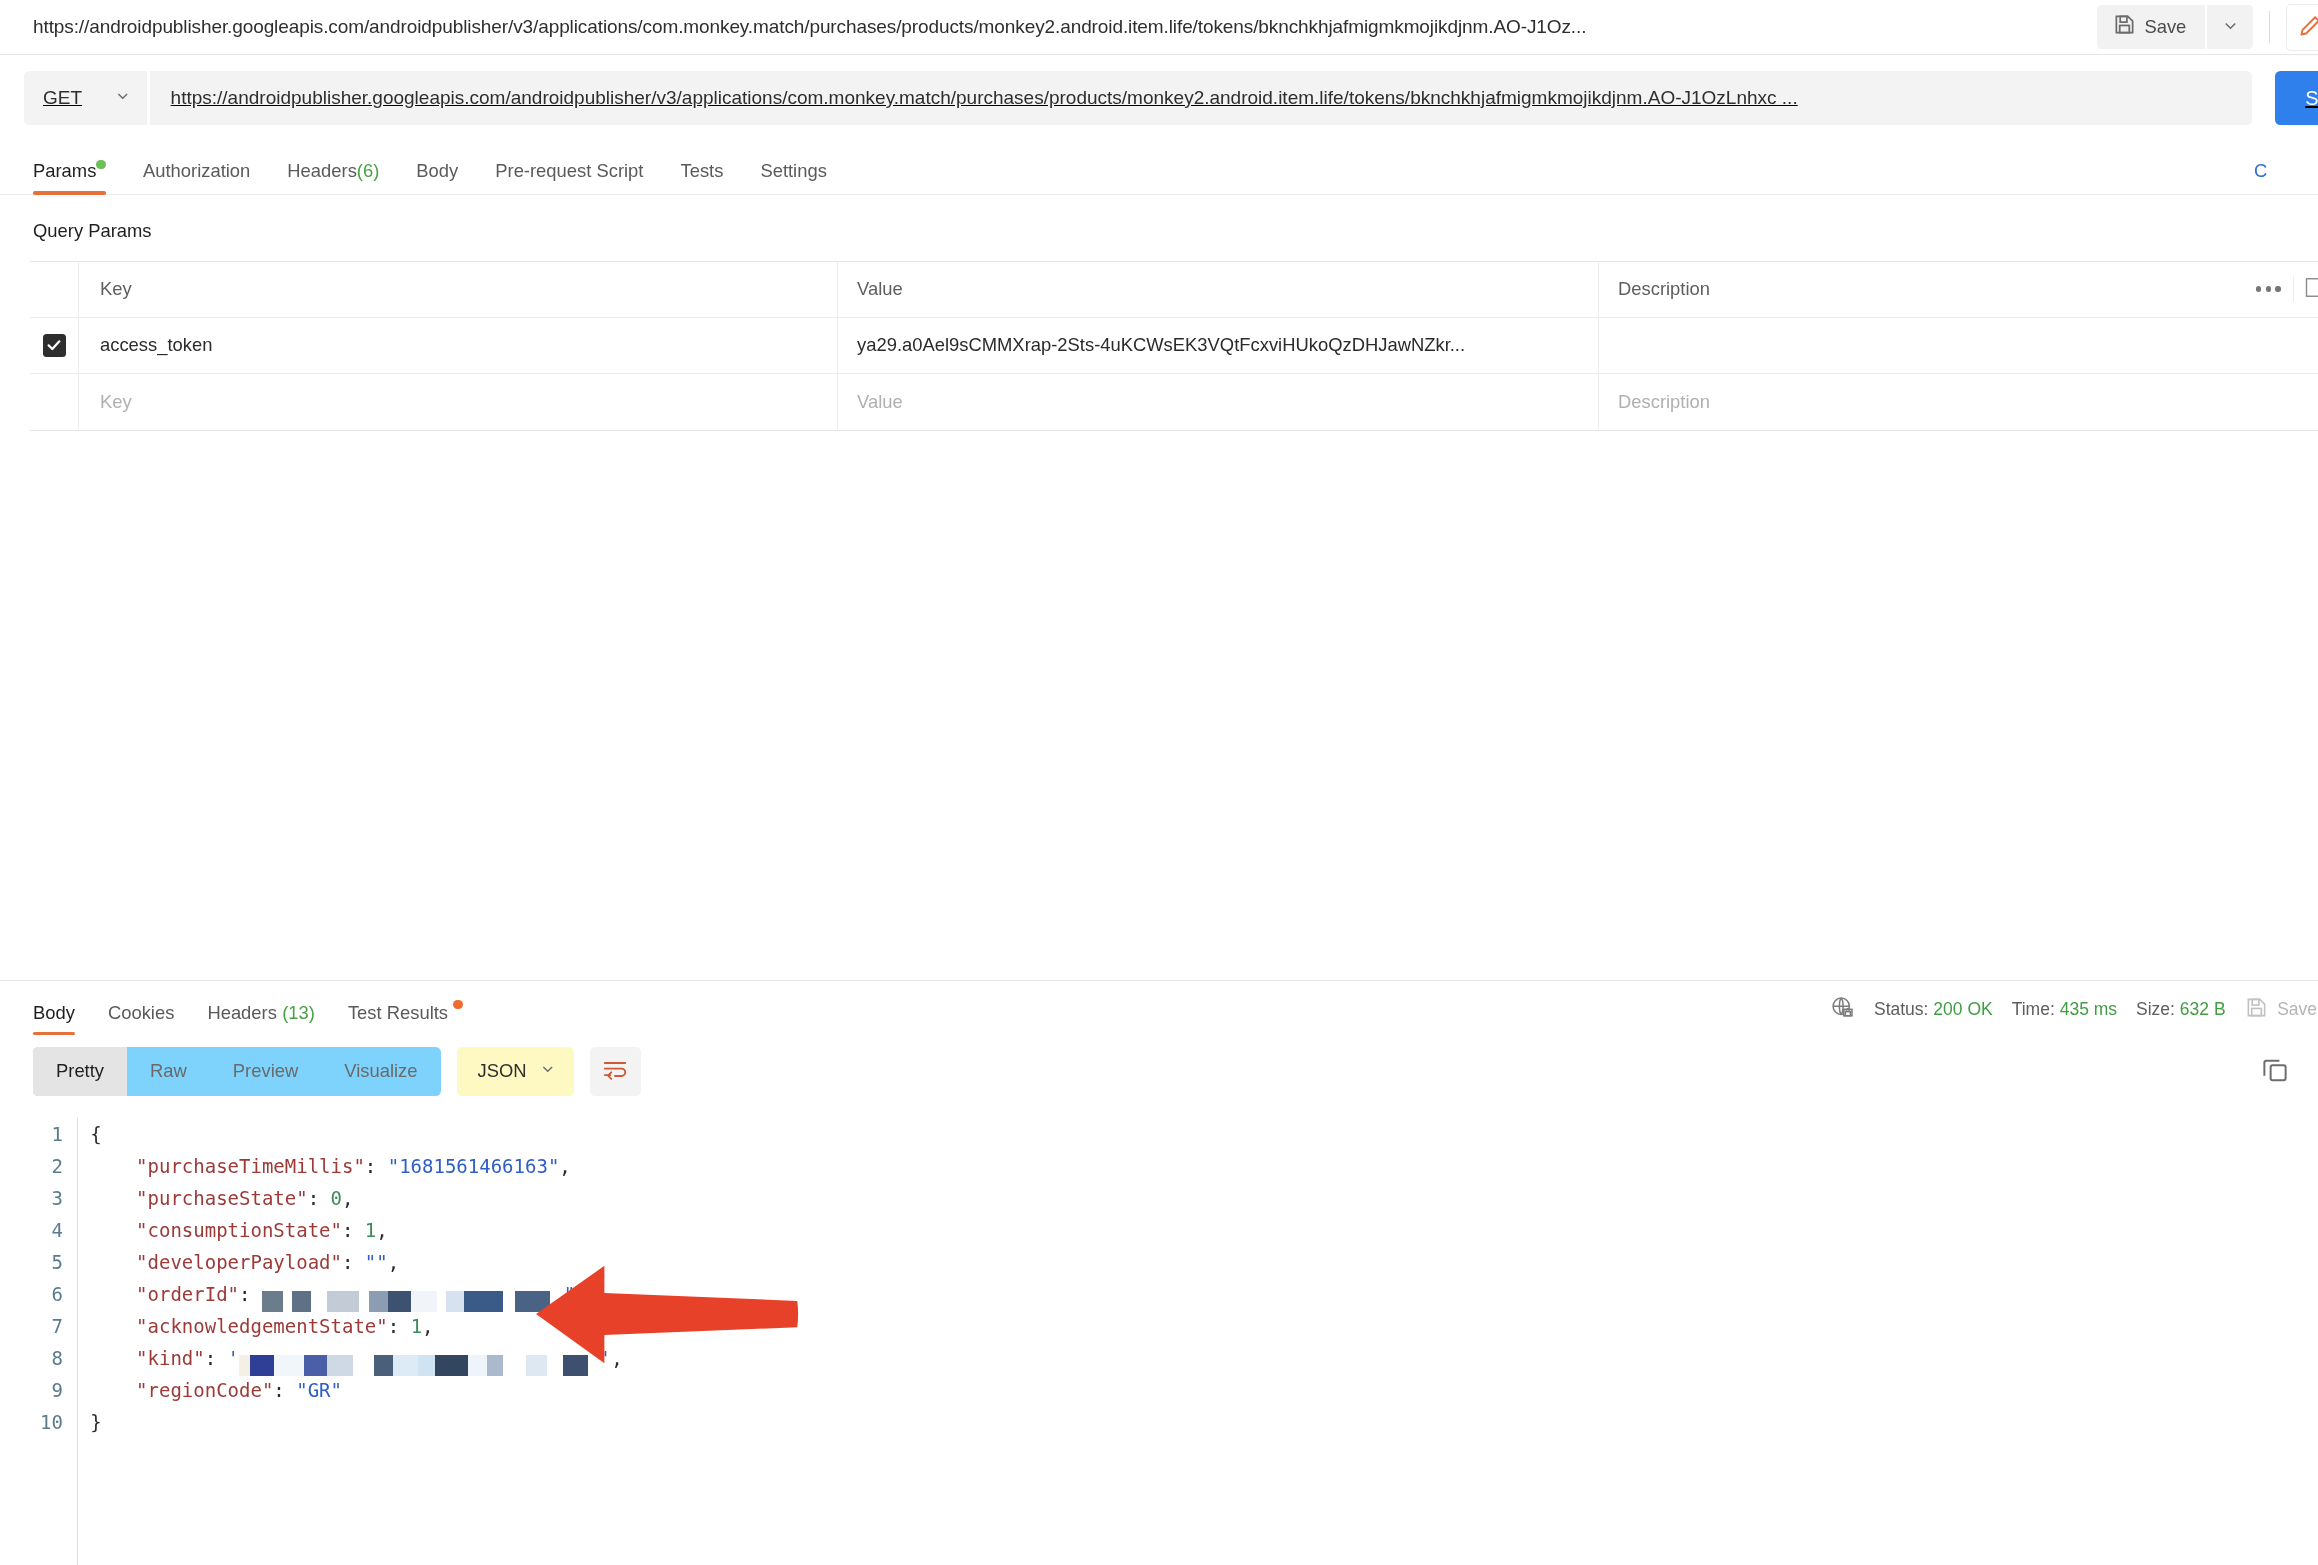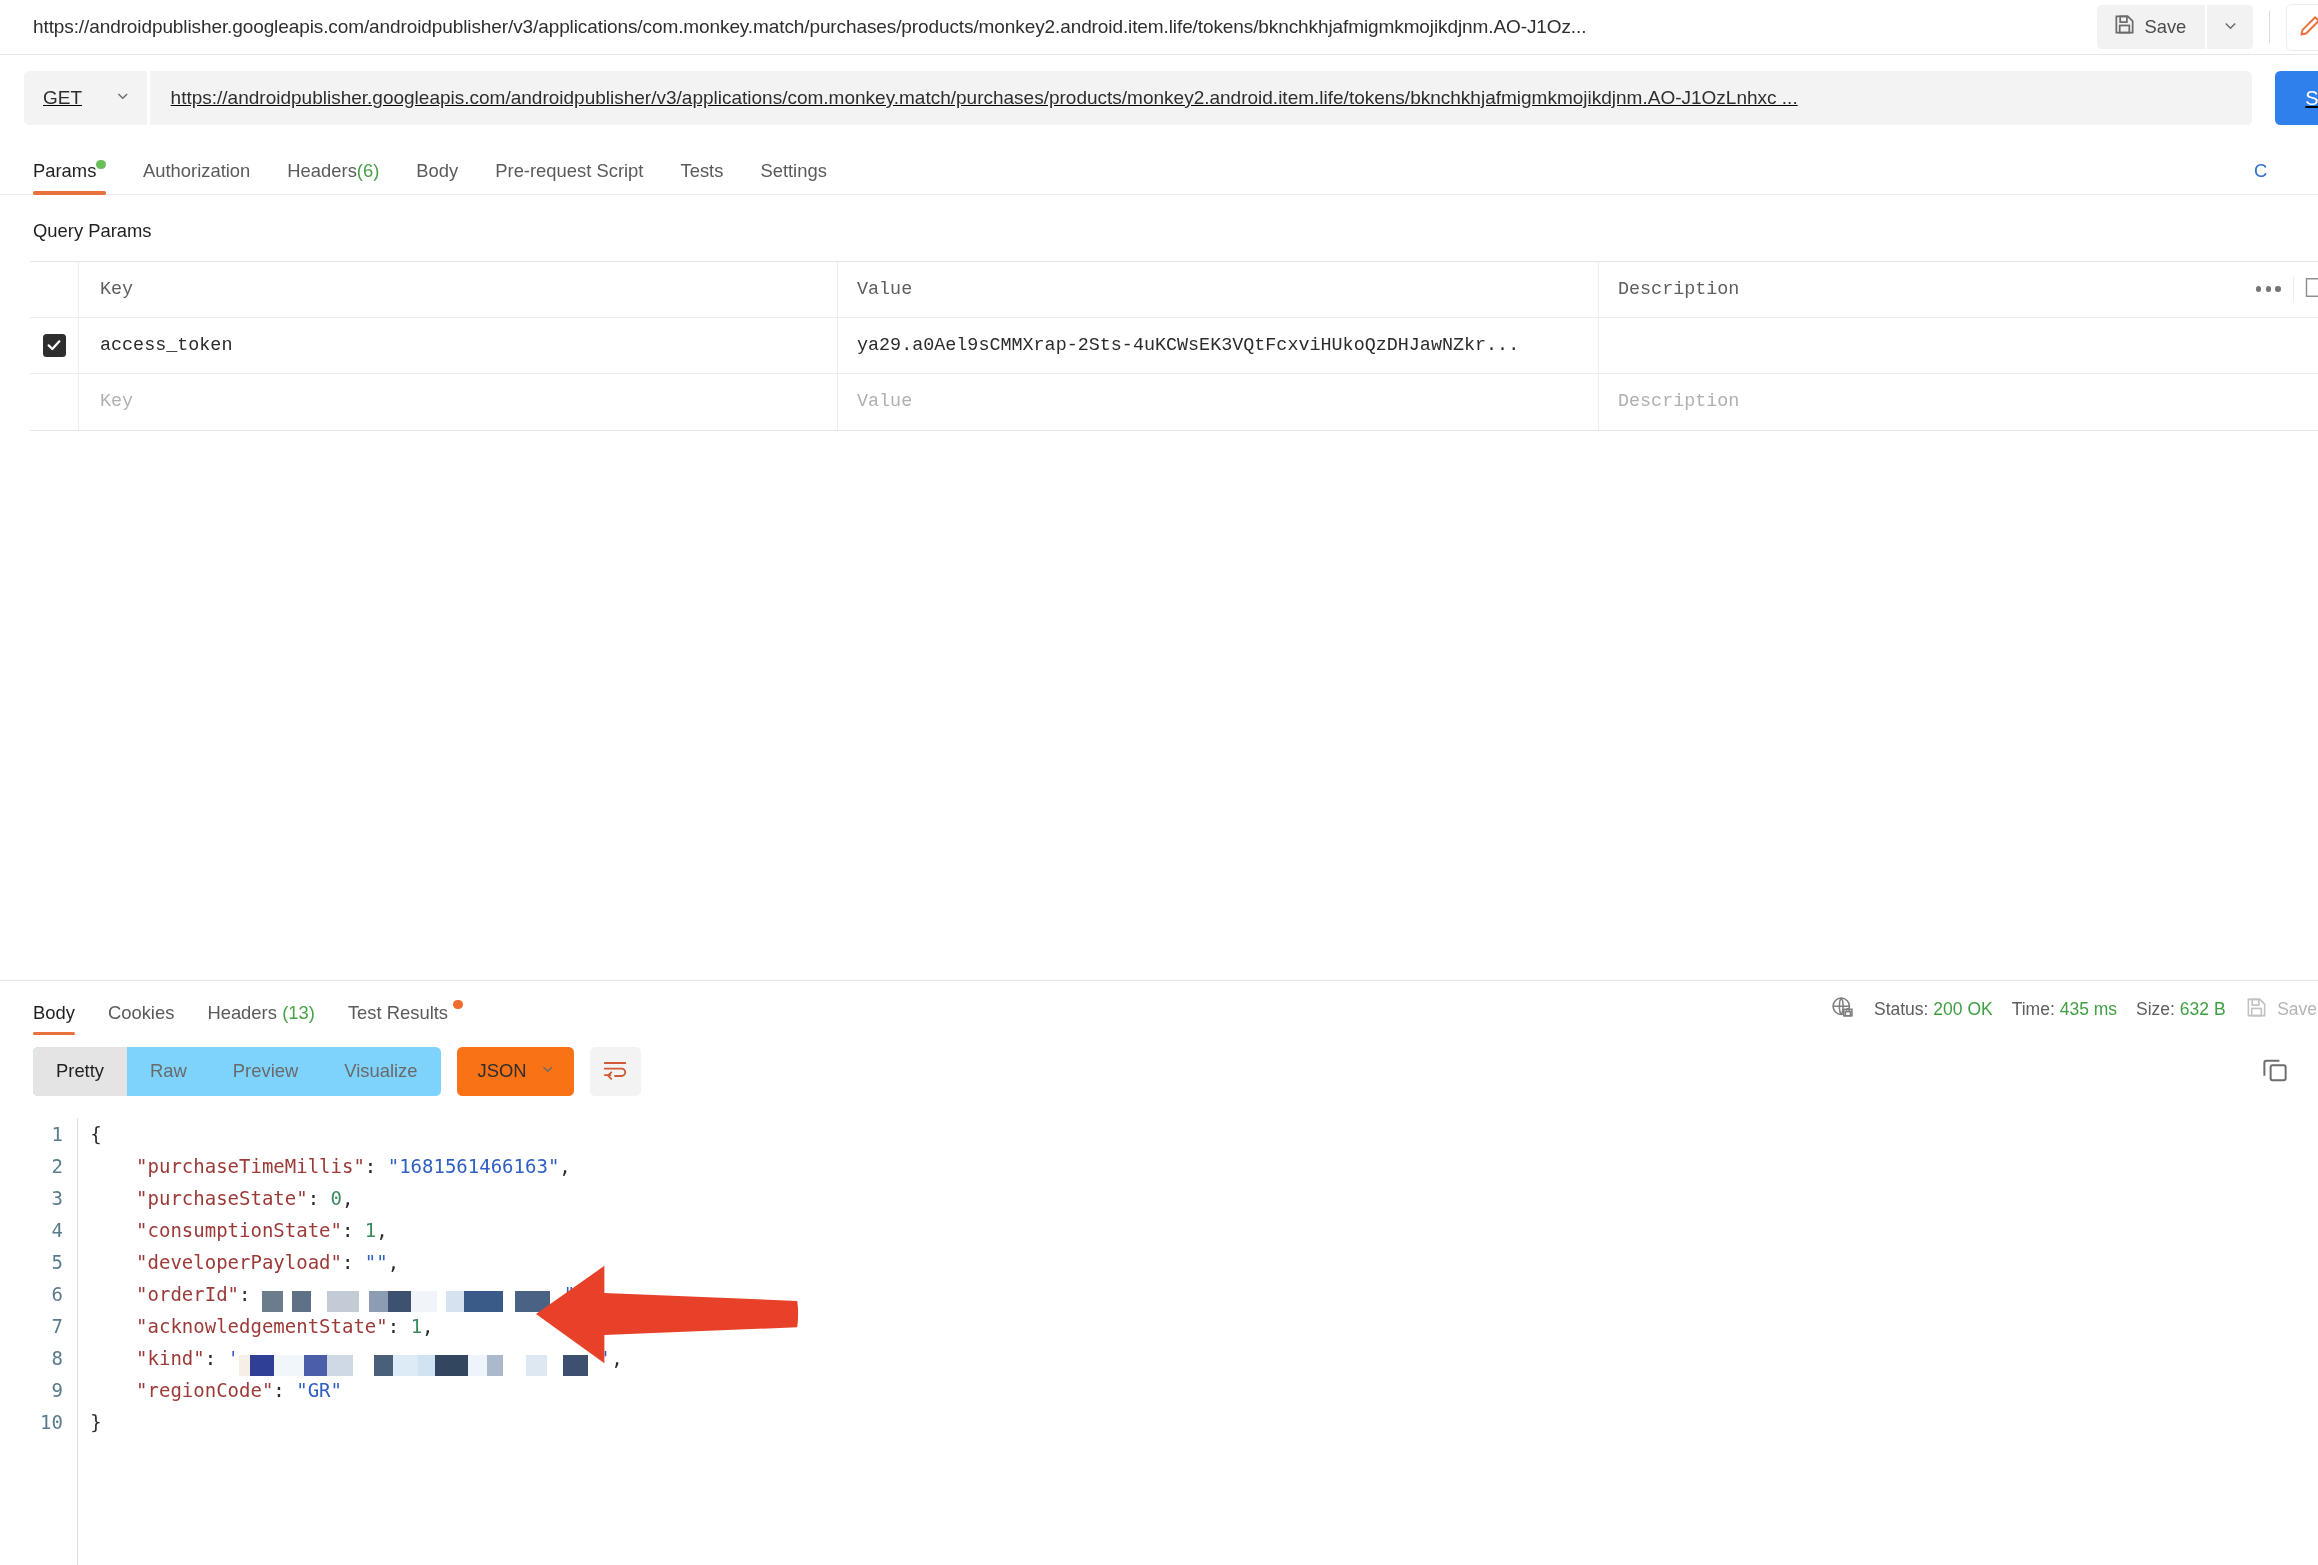--- a/index.html
+++ b/index.html
@@ -174,21 +174,20 @@
     border-top: 0.9px solid #e6e6e6;
     border-bottom: 0.9px solid #e6e6e6;
     margin-left: 30px;
     display: flex; flex-direction: column;
   }
   .prow {
     display: flex;
     height: 56px;
     align-items: center;
     border-bottom: 0.9px solid #ededed;
-    font-family: Liberation Mono, monospace;
   }
   .prow:last-child { border-bottom: none; }
   .prow.header { background: #fff; }
   .pcell-check {
     flex: 0 0 49px;
     display: flex; align-items: center; justify-content: center;
     height: 100%;
     border-right: 0.9px solid #ededed;
   }
   .pcell-key {
@@ -303,21 +302,21 @@
     overflow: hidden;
   }
   .seg-item {
     display: flex; align-items: center; justify-content: center;
     padding: 0 23px;
     font-size: 18.4px; color: #6a6a6a; cursor: pointer;
   }
   .seg-item.active { background: #e4e4e4; color: #1f1f1f; }
   .json-sel {
     display: flex; align-items: center; gap: 12.3px;
-    background: #f97316; border-radius: 5.3px; height: 49px;
+    background: #fef9c3; border-radius: 5.3px; height: 49px;
     padding: 0 17.5px 0 21px;
     font-size: 18.4px; color: #2e2e2e; cursor: pointer;
   }
   .wrap-btn {
     width: 51px; height: 49px; background: #f3f3f3; border-radius: 5.3px;
     display: flex; align-items: center; justify-content: center; cursor: pointer;
   }
   .copy-btn {
     position: absolute; right: 24.5px; top: 50%; transform: translateY(-50%);
     width: 39px; height: 39px; display: flex; align-items: center; justify-content: center;

